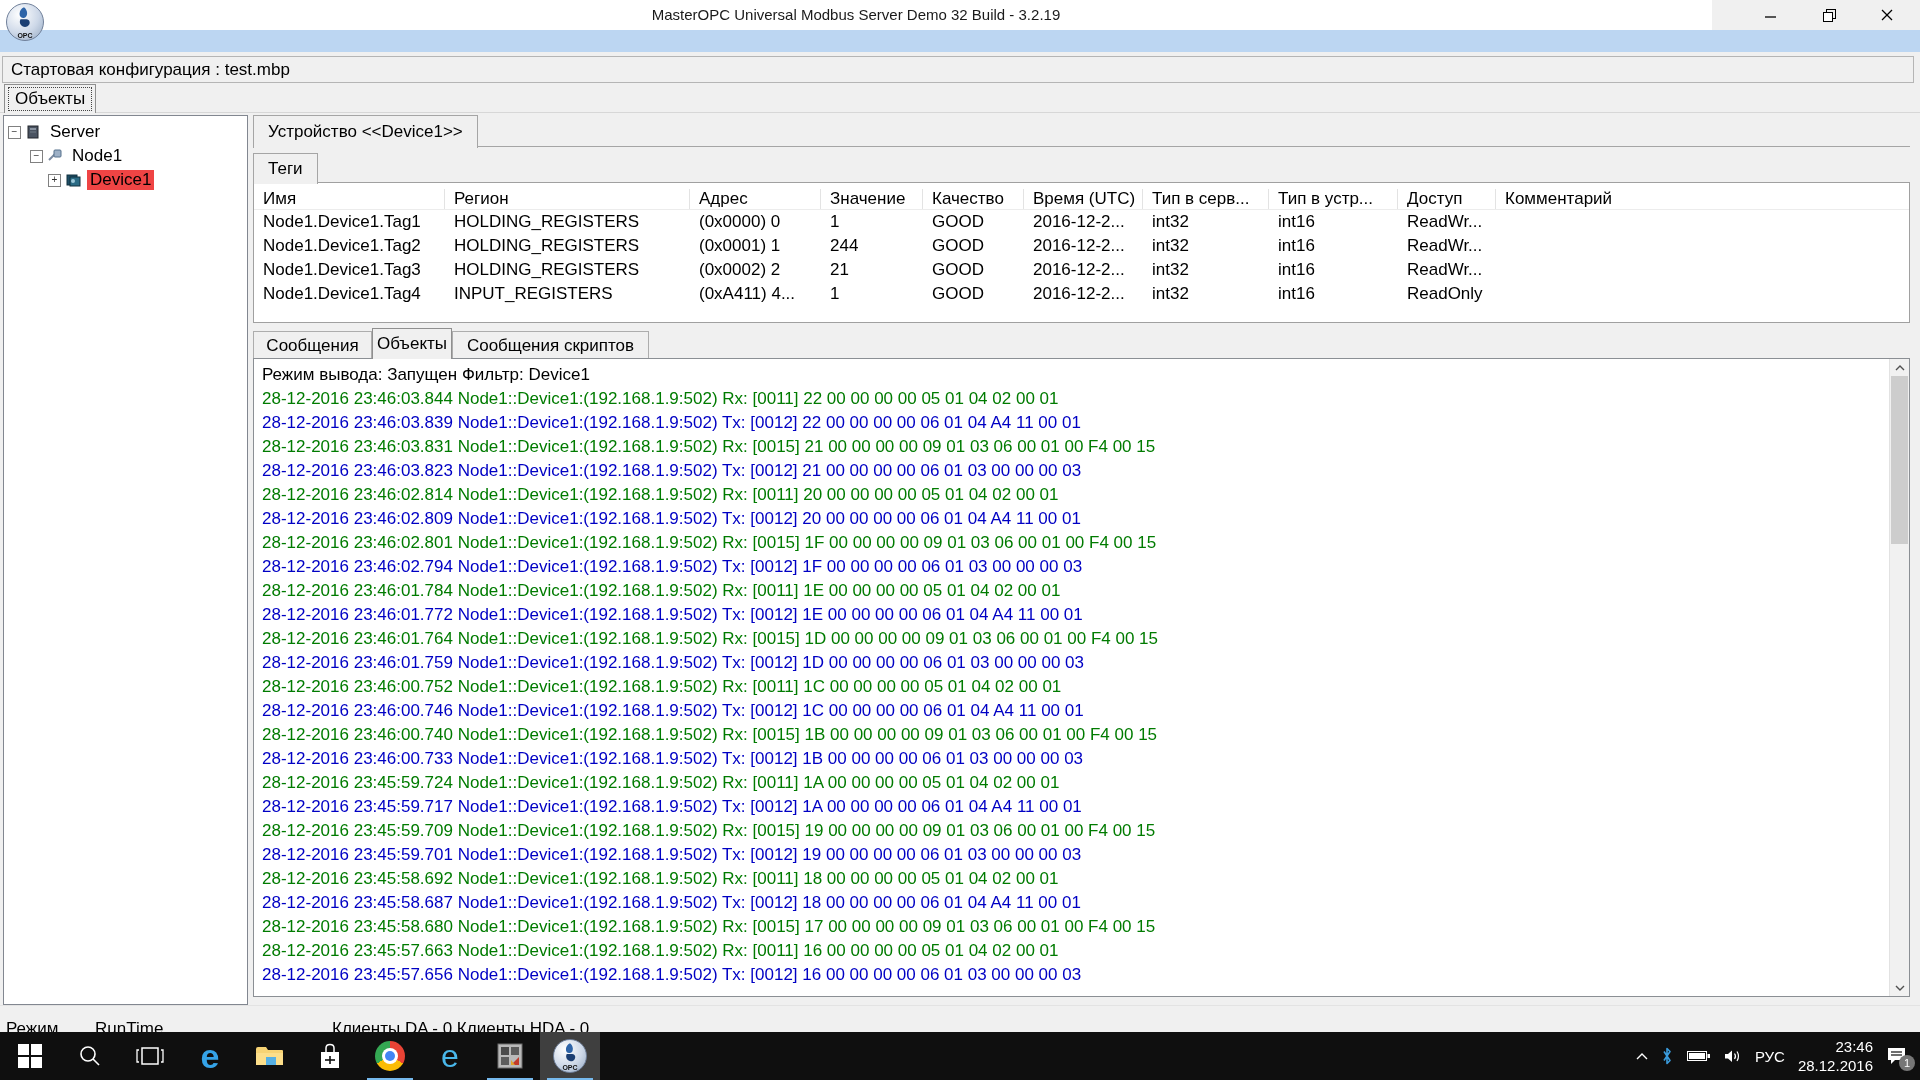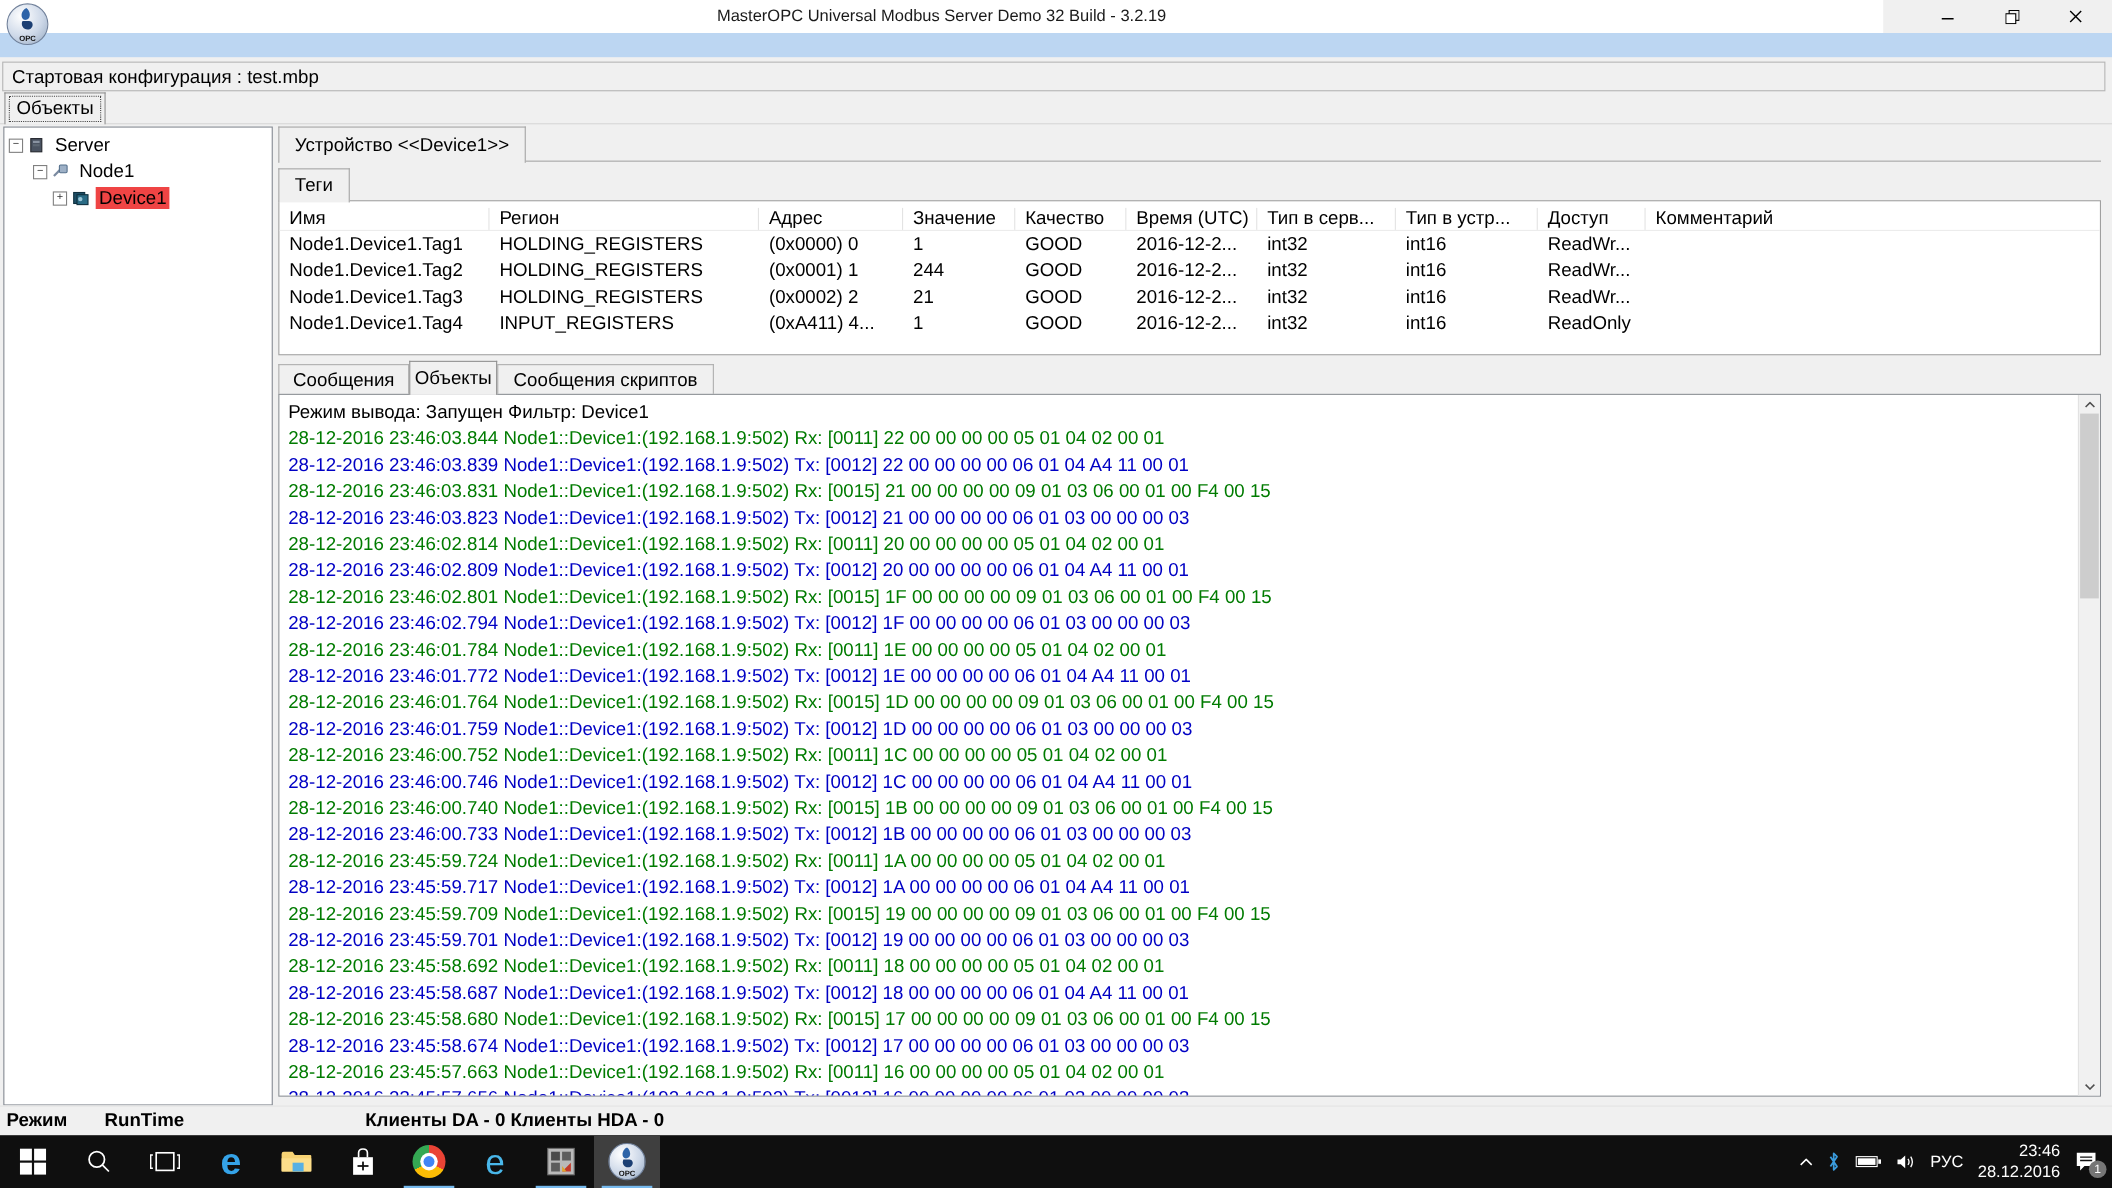--- a/index.html
+++ b/index.html
@@ -63,21 +63,21 @@
   .log-line.rx{color:var(--rx,#007b00);}
   .log-line.tx{color:var(--tx,#0000c4);}
   .log-scrollbar{position:absolute;right:0;top:0;width:19px;height:100%;background:#f1f1f1;
                  border-left:1px solid #e2e2e2;}
   .sb-arrow{position:absolute;left:0;width:19px;height:17px;display:flex;align-items:center;justify-content:center;}
   .sb-up{top:0;} .sb-down{bottom:0;}
   .sb-thumb{position:absolute;left:1px;top:17px;width:17px;height:168px;background:#cdcdcd;}
   
   .status-bar{position:absolute;left:0;top:1005px;width:1920px;height:27px;background:#f0f0f0;
               border-top:1px solid #e3e3e3;font-size:17px;}
-  .status-bar span{position:absolute;top:3px;font-weight:bold;}
+  .status-bar span{position:absolute;top:13px;}
   
   .taskbar{position:absolute;left:0;top:1032px;width:1920px;height:48px;background:#0f0f0f;display:flex;}
   .tb-btn{width:60px;height:48px;display:flex;align-items:center;justify-content:center;position:relative;flex:none;}
   .tb-active{background:#3f3f3f;}
   .tb-underline{position:absolute;left:7px;right:7px;bottom:0;height:2px;background:var(--ul,#76b9ed);}
   .edge-e{font-size:34px;font-weight:700;color:#35a3e8;line-height:30px;}
   .ie-e{font-size:32px;font-weight:400;color:#49b7ea;line-height:30px;}
   .chrome-ball{position:relative;width:30px;height:30px;border-radius:50%;
                background:conic-gradient(#ea4335 0 120deg,#fbbc05 120deg 240deg,#34a853 240deg 360deg);}
   .chrome-ball::before{content:'';position:absolute;inset:7px;background:#fff;border-radius:50%;}
@@ -262,21 +262,20 @@
         <div class="log-line tx">28-12-2016 23:46:00.746 Node1::Device1:(192.168.1.9:502) Tx: [0012] 1C 00 00 00 00 06 01 04 A4 11 00 01</div>
         <div class="log-line rx">28-12-2016 23:46:00.740 Node1::Device1:(192.168.1.9:502) Rx: [0015] 1B 00 00 00 00 09 01 03 06 00 01 00 F4 00 15</div>
         <div class="log-line tx">28-12-2016 23:46:00.733 Node1::Device1:(192.168.1.9:502) Tx: [0012] 1B 00 00 00 00 06 01 03 00 00 00 03</div>
         <div class="log-line rx">28-12-2016 23:45:59.724 Node1::Device1:(192.168.1.9:502) Rx: [0011] 1A 00 00 00 00 05 01 04 02 00 01</div>
         <div class="log-line tx">28-12-2016 23:45:59.717 Node1::Device1:(192.168.1.9:502) Tx: [0012] 1A 00 00 00 00 06 01 04 A4 11 00 01</div>
         <div class="log-line rx">28-12-2016 23:45:59.709 Node1::Device1:(192.168.1.9:502) Rx: [0015] 19 00 00 00 00 09 01 03 06 00 01 00 F4 00 15</div>
         <div class="log-line tx">28-12-2016 23:45:59.701 Node1::Device1:(192.168.1.9:502) Tx: [0012] 19 00 00 00 00 06 01 03 00 00 00 03</div>
         <div class="log-line rx">28-12-2016 23:45:58.692 Node1::Device1:(192.168.1.9:502) Rx: [0011] 18 00 00 00 00 05 01 04 02 00 01</div>
         <div class="log-line tx">28-12-2016 23:45:58.687 Node1::Device1:(192.168.1.9:502) Tx: [0012] 18 00 00 00 00 06 01 04 A4 11 00 01</div>
         <div class="log-line rx">28-12-2016 23:45:58.680 Node1::Device1:(192.168.1.9:502) Rx: [0015] 17 00 00 00 00 09 01 03 06 00 01 00 F4 00 15</div>
-        <div class="log-line tx">28-12-2016 23:45:58.674 Node1::Device1:(192.168.1.9:502) Tx: [0012] 17 00 00 00 00 06 01 03 00 00 00 03</div>
         <div class="log-line rx">28-12-2016 23:45:57.663 Node1::Device1:(192.168.1.9:502) Rx: [0011] 16 00 00 00 00 05 01 04 02 00 01</div>
         <div class="log-line tx">28-12-2016 23:45:57.656 Node1::Device1:(192.168.1.9:502) Tx: [0012] 16 00 00 00 00 06 01 03 00 00 00 03</div>
       </div>
     <div class="log-scrollbar">
       <div class="sb-arrow sb-up">
         <svg width="10" height="6">
             <path d="M1 5 L5 1 L9 5" stroke="#505050" stroke-width="1.4" fill="none"></path>
           </svg>
       </div>
       <div class="sb-thumb"></div>

